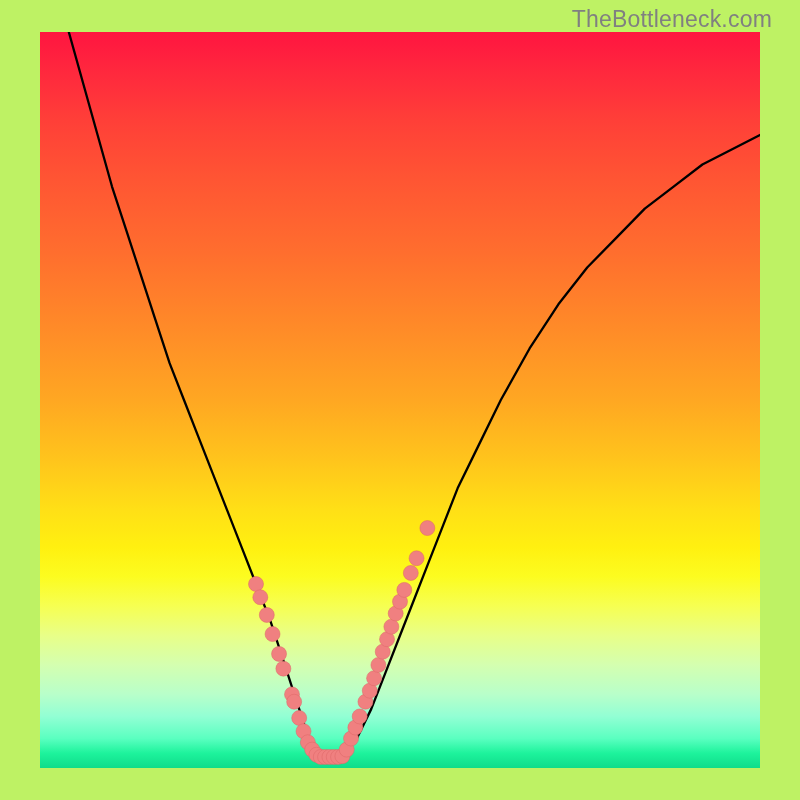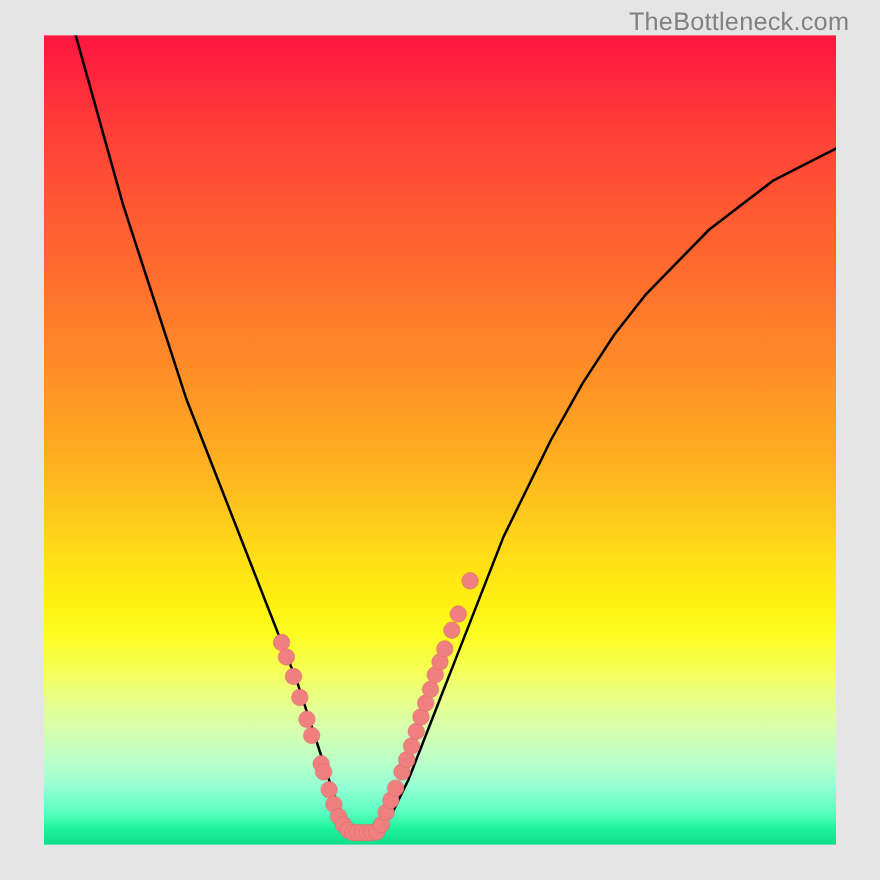--- a/index.html
+++ b/index.html
@@ -10,21 +10,21 @@
     background: #000;
     overflow: hidden;
     font-family: Arial, Helvetica, sans-serif;
   }
   .frame {
     position: absolute;
     left: 0;
     top: 0;
     width: 800px;
     height: 800px;
-    background: #e5e5e5;
+    background: #bef264;
   }
   .plot-area {
     position: absolute;
     left: 40px;
     top: 32px;
     width: 720px;
     height: 736px;
     overflow: hidden;
   }
   .gradient {

